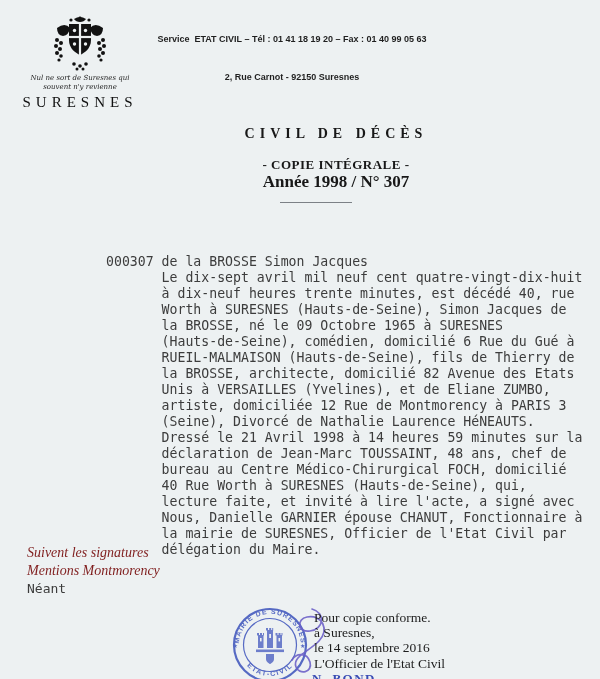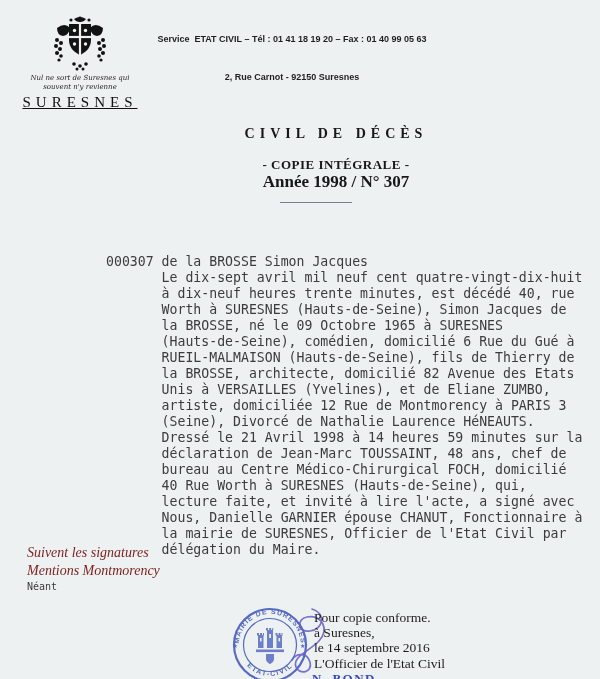--- a/index.html
+++ b/index.html
@@ -11,37 +11,37 @@
   
   .header { position:absolute; top:8px; left:0; width:584px; text-align:center;
     font-family:"Liberation Sans", sans-serif; font-weight:bold; font-size:9px;
     line-height:12.5px; color:#1f1f1f; white-space:pre; }
   
   .logo { position:absolute; left:18px; top:16px; width:124px; text-align:center; }
   .coat { display:block; margin:0 auto; }
   .motto { margin-top:2px; font-family:"DejaVu Serif", serif; font-style:italic;
     font-size:7px; line-height:8.5px; color:#1c1c1c; }
   .cityname { margin-top:3px; font-family:"Liberation Serif", serif; font-size:15px;
-    letter-spacing:5px; color:#101010; white-space:nowrap;text-decoration:underline; }
+    letter-spacing:5px; color:#101010; white-space:nowrap; }
   
   .centered { position:absolute; left:32px; right:0; text-align:center; }
   .doc-title { top:126px; font-weight:bold; font-size:14px; letter-spacing:5px; color:#181818; }
   .copy-type { top:157px; font-weight:bold; font-size:13px; letter-spacing:.5px; color:#181818; }
   .year-num  { top:172px; font-weight:bold; font-size:17px; color:#181818; }
   .divider { position:absolute; top:202px; left:280px; width:72px; height:0;
     border-top:1.6px solid #7c8186; }
   
   .body-text { position:absolute; left:97px; top:245px; margin:9px;
     font-family:"DejaVu Sans Mono", monospace; font-size:13.2px; line-height:16px;
     color:#3c3c3c; white-space:pre; }
   
   .margin-notes { position:absolute; left:27px; top:544px; }
   .mn-italic { font-family:"Liberation Serif", serif; font-style:italic; font-size:14px;
     line-height:17.5px; color:#7f1d1d; }
-  .mn-neant { margin-top:2px; font-family:"DejaVu Sans Mono", monospace; font-size:10px;
+  .mn-neant { margin-top:2px; font-family:"DejaVu Sans Mono", monospace; font-size:13px;
     color:#3c3c3c; }
   
   .cert { position:absolute; left:314px; top:610px; font-size:13.5px; line-height:15.2px;
     color:#1d1d1d; }
   .signer { position:absolute; left:312px; top:671px; font-weight:bold; font-size:13px;
     letter-spacing:1.5px; color:#3a4cb4; }
   .stamp { position:absolute; left:231px; top:606px; opacity:.92; }
   .sigscribble { position:absolute; left:276px; top:603px; opacity:.88; }
 </style>
 </head>

